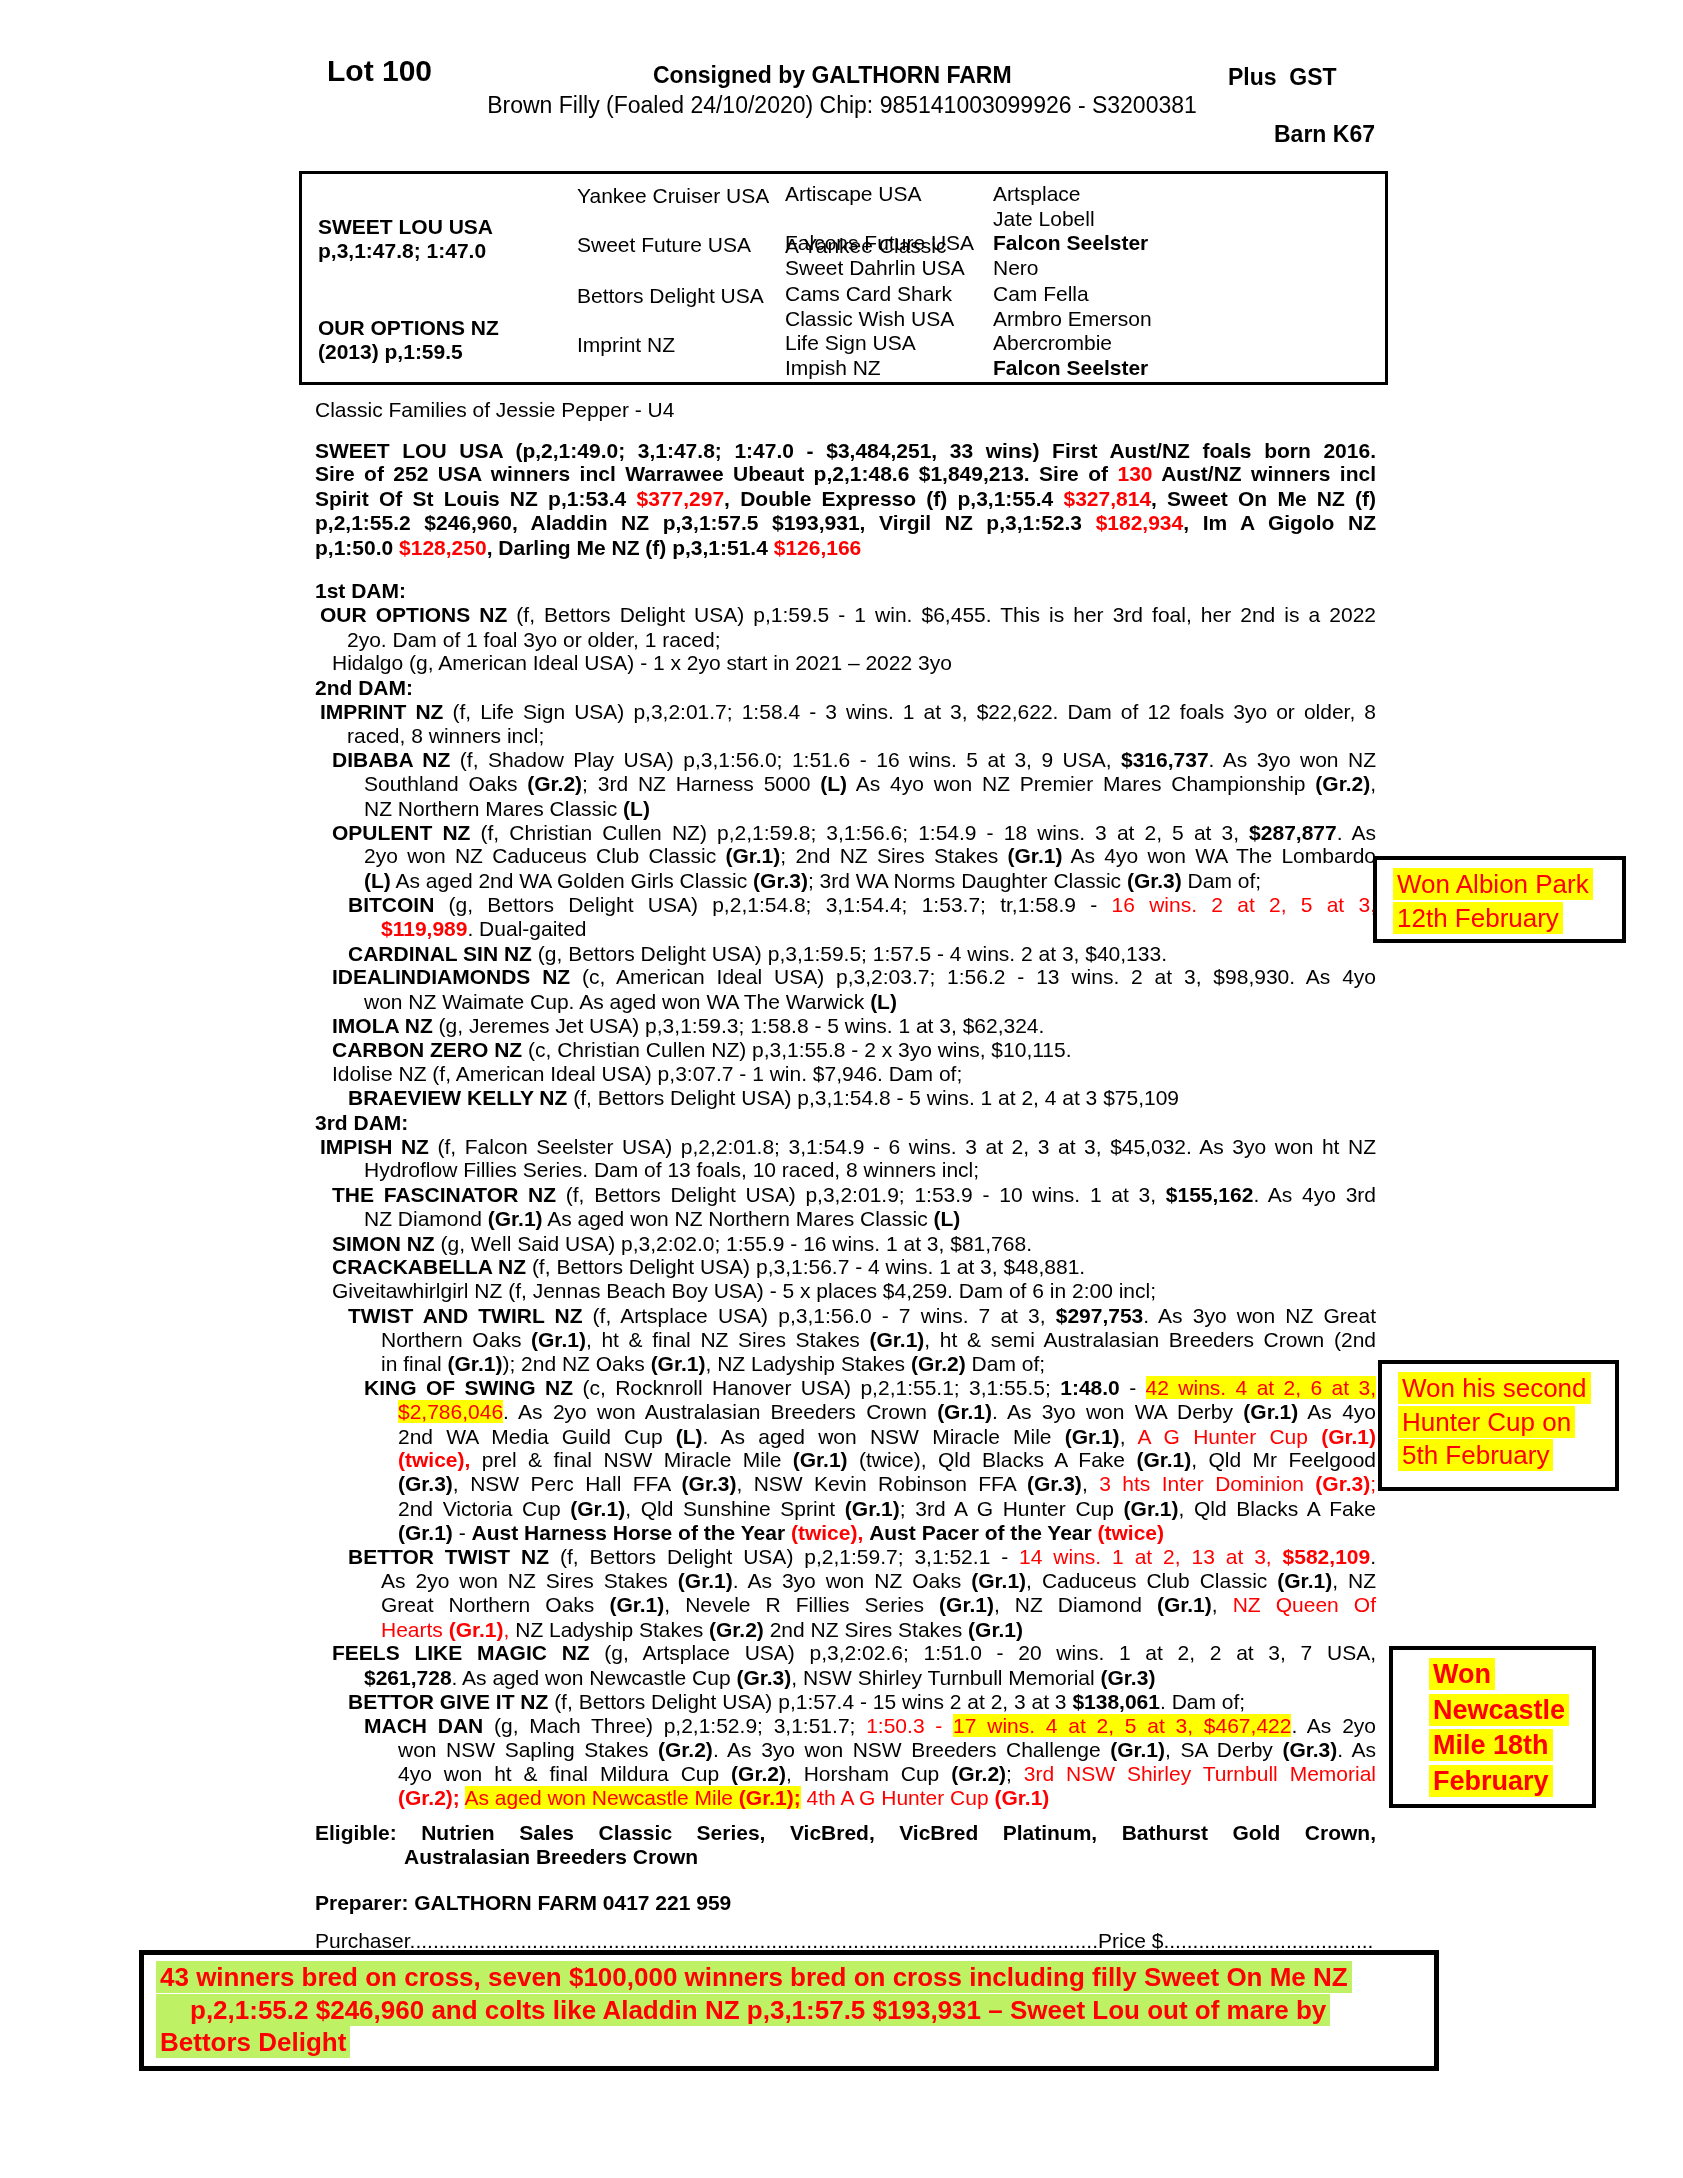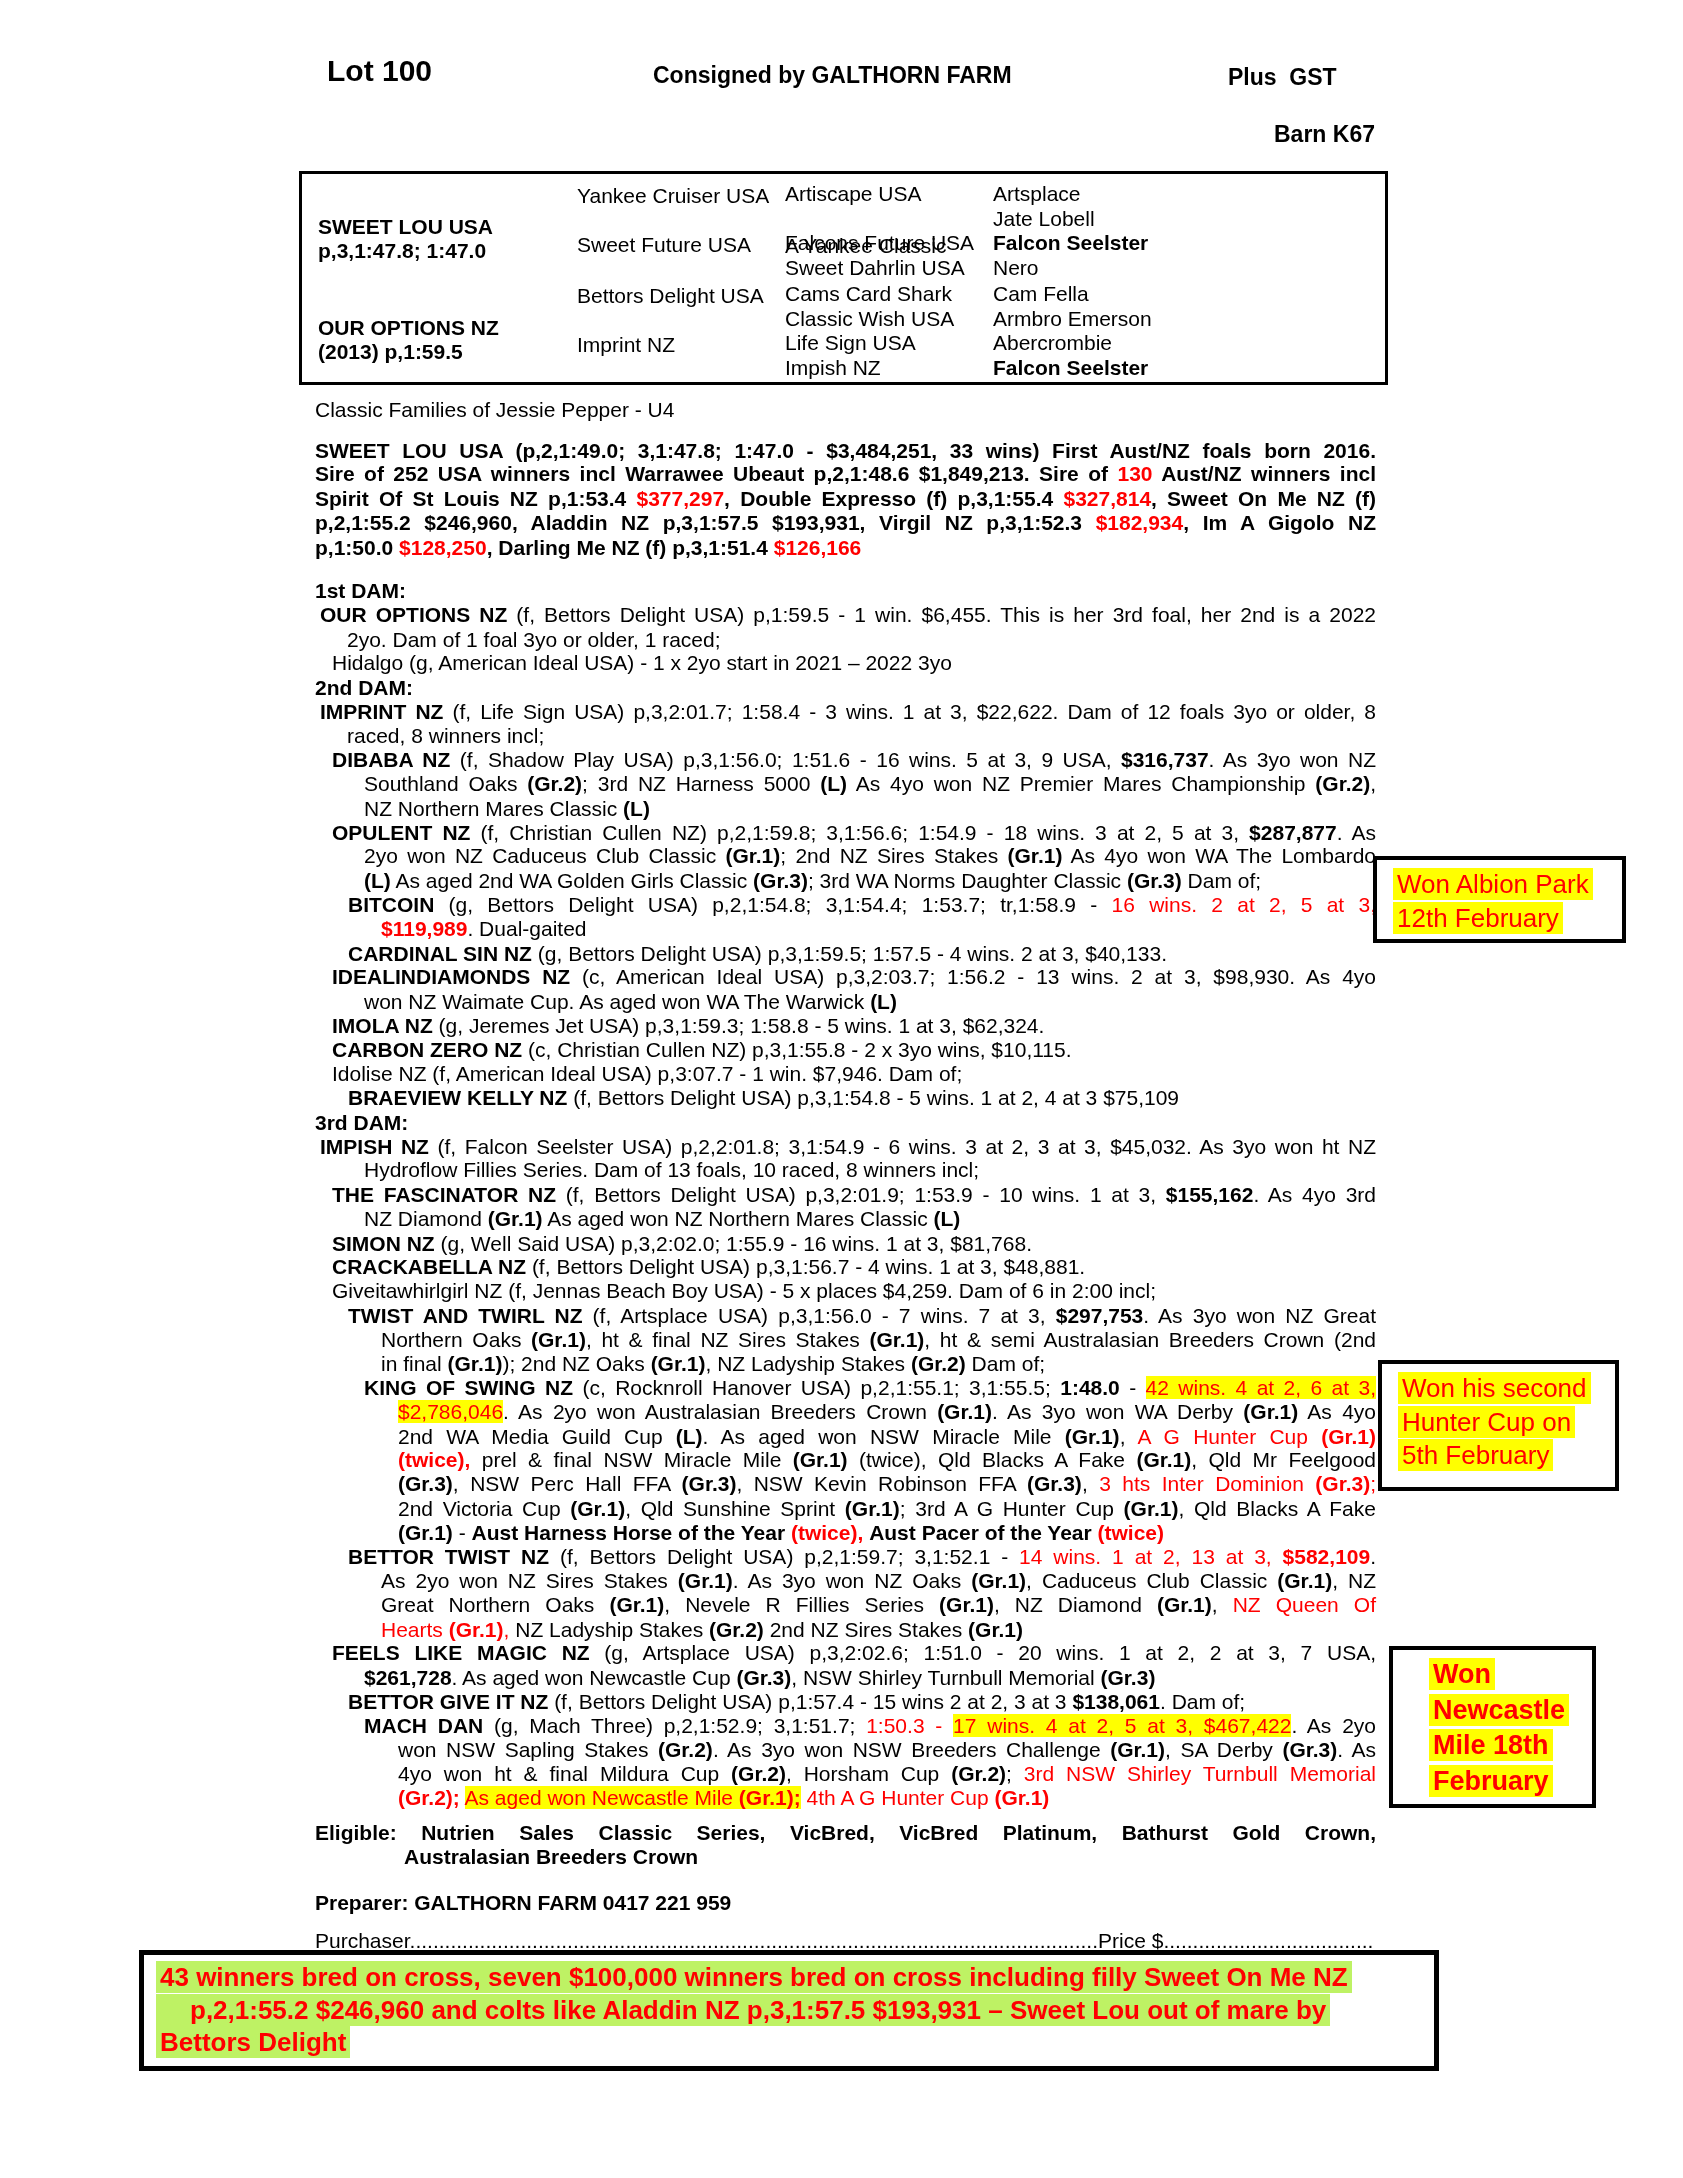--- a/index.html
+++ b/index.html
@@ -28,20 +28,21 @@
                   background:#bef264;white-space:pre;line-height:30px;padding:1px 4px;}
 </style>
 </head>
 <body>
 
 <div id="page">
 
   <div id="lot-title" class="abs" style="left:327px;top:54px;">Lot 100</div>
   <div class="abs hdr23b" style="left:653px;top:62px;">Consigned by GALTHORN FARM</div>
   <div class="abs hdr23b" style="left:1228px;top:64px;">Plus  GST</div>
+  <div id="foal-desc" class="abs hdr23" style="left:842px;top:92px;">Brown Filly (Foaled 24/10/2020) Chip: 985141003099926 - S3200381</div>
   <div class="abs hdr23b" style="left:1274px;top:121px;">Barn K67</div>
 
   <div id="pedigree-box">
       <div class="ped b" style="left: 16px; top: 41px;">SWEET LOU USA</div>
       <div class="ped b" style="left: 16px; top: 65px;">p,3,1:47.8; 1:47.0</div>
       <div class="ped b" style="left: 16px; top: 142px;">OUR OPTIONS NZ</div>
       <div class="ped b" style="left: 16px; top: 166px;">(2013) p,1:59.5</div>
       <div class="ped" style="left: 275px; top: 10px;">Yankee Cruiser USA</div>
       <div class="ped" style="left: 275px; top: 59px;">Sweet Future USA</div>
       <div class="ped" style="left: 275px; top: 110px;">Bettors Delight USA</div>

